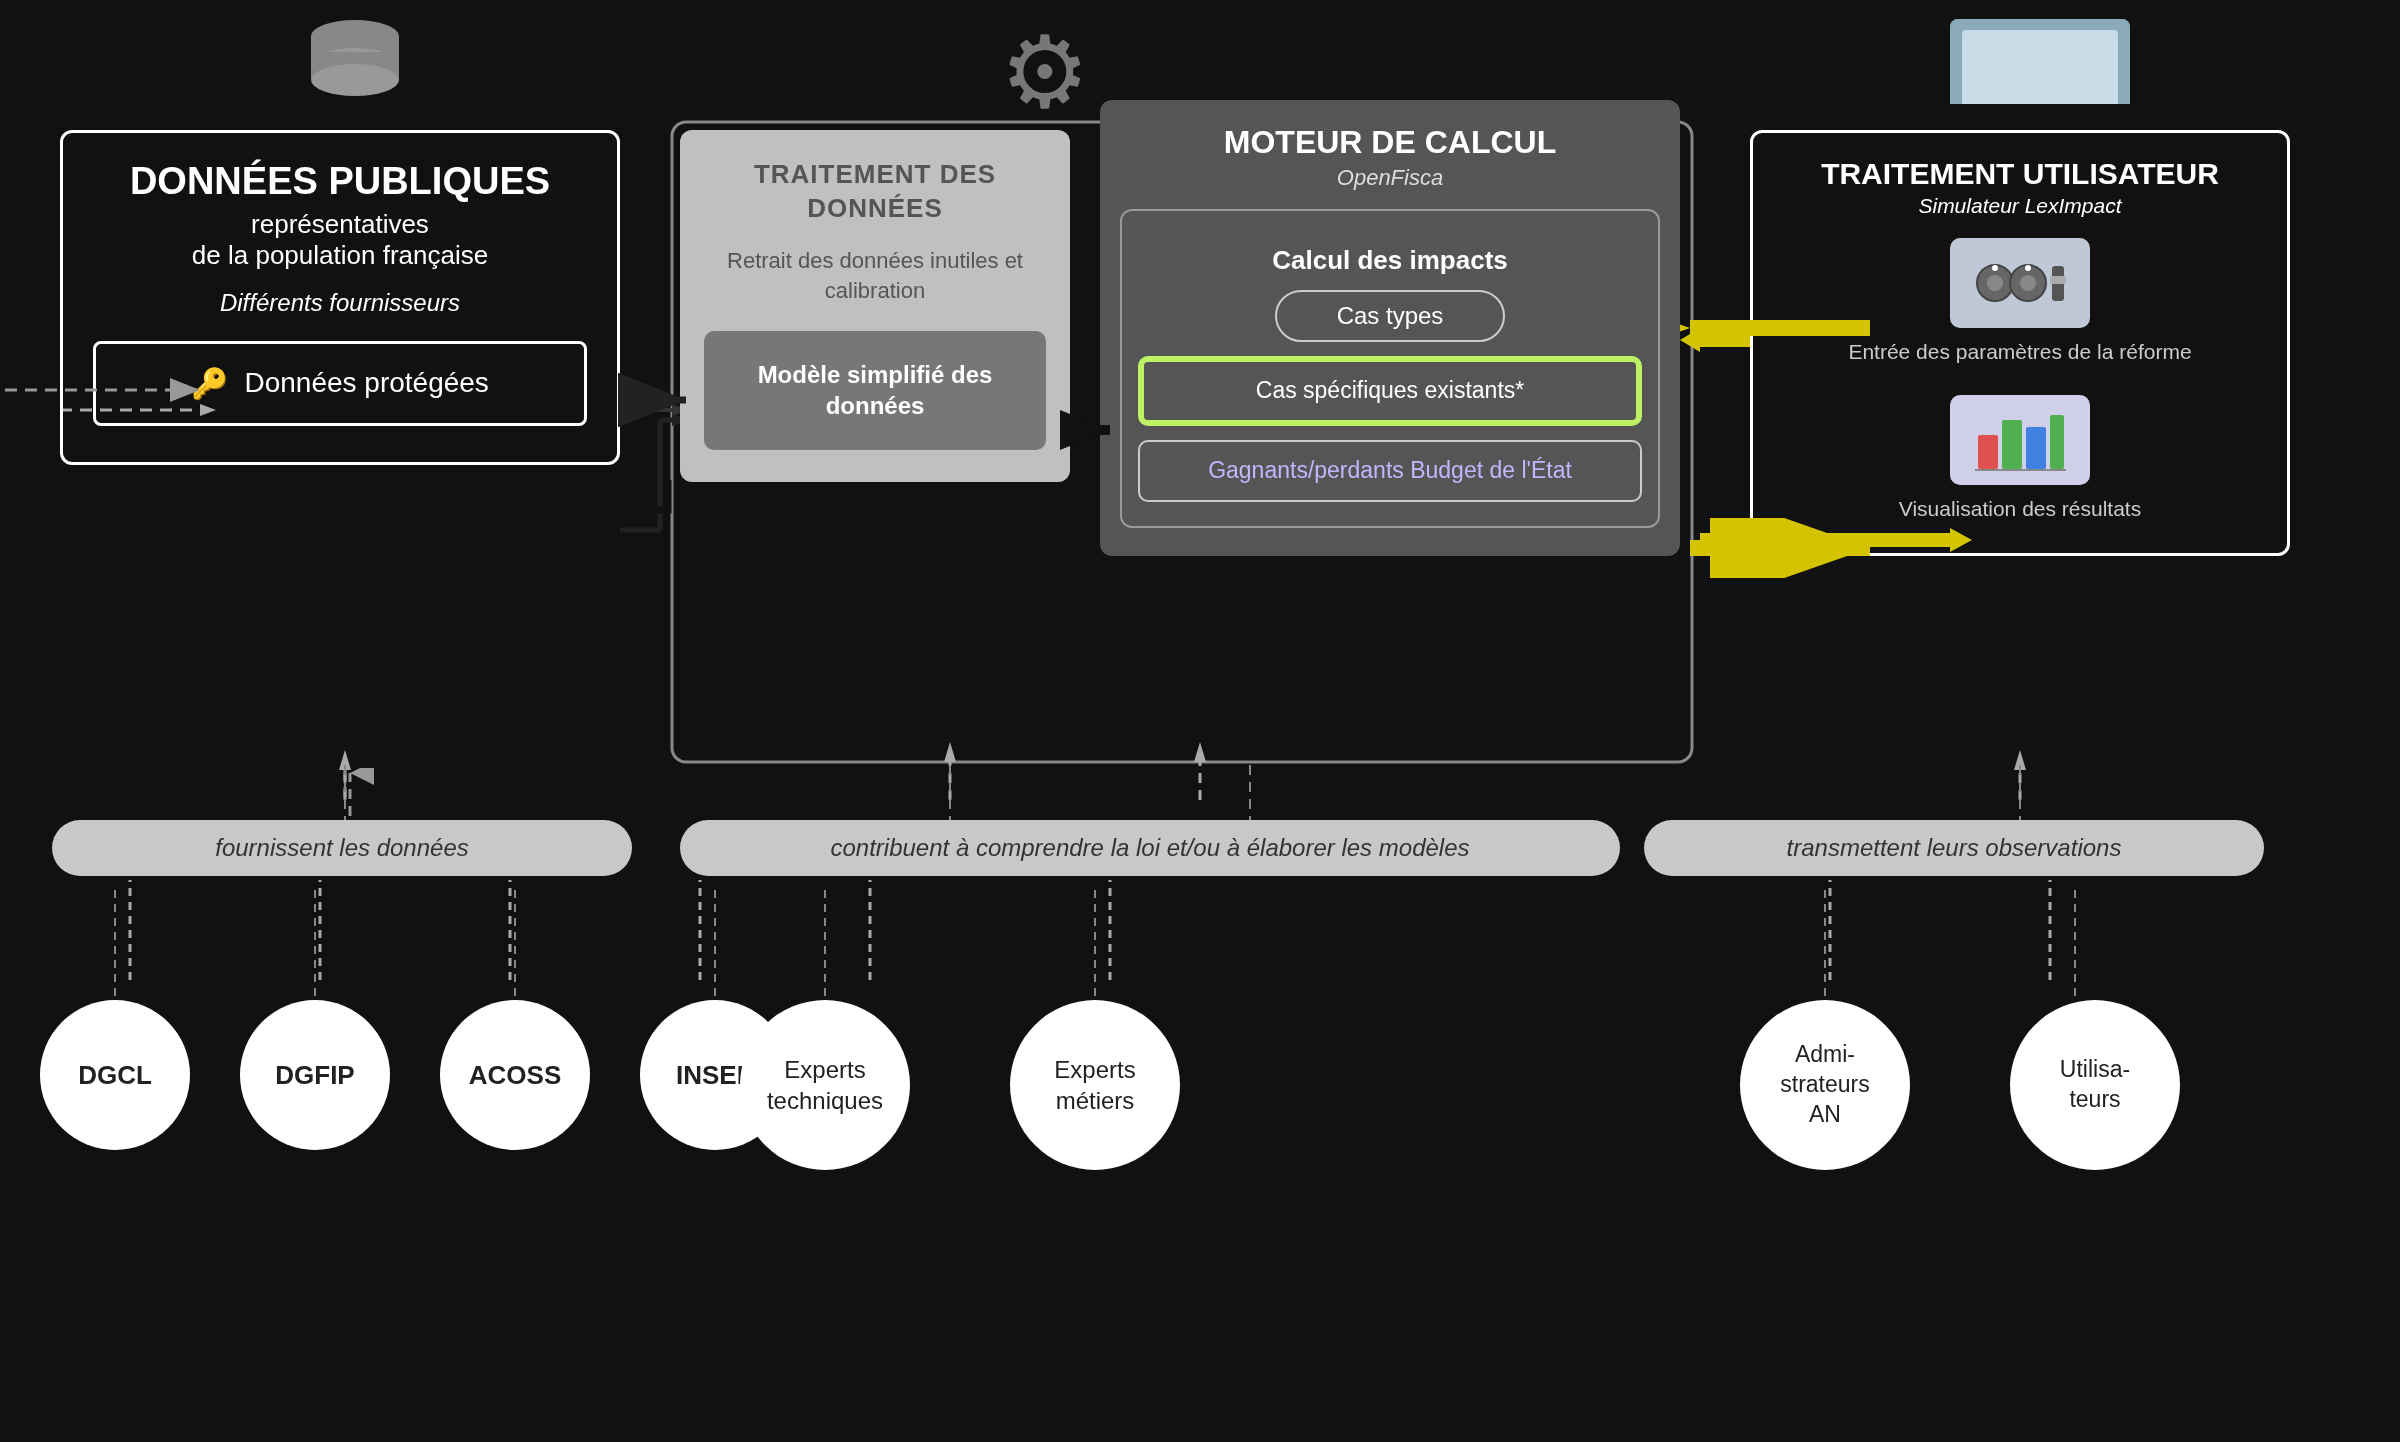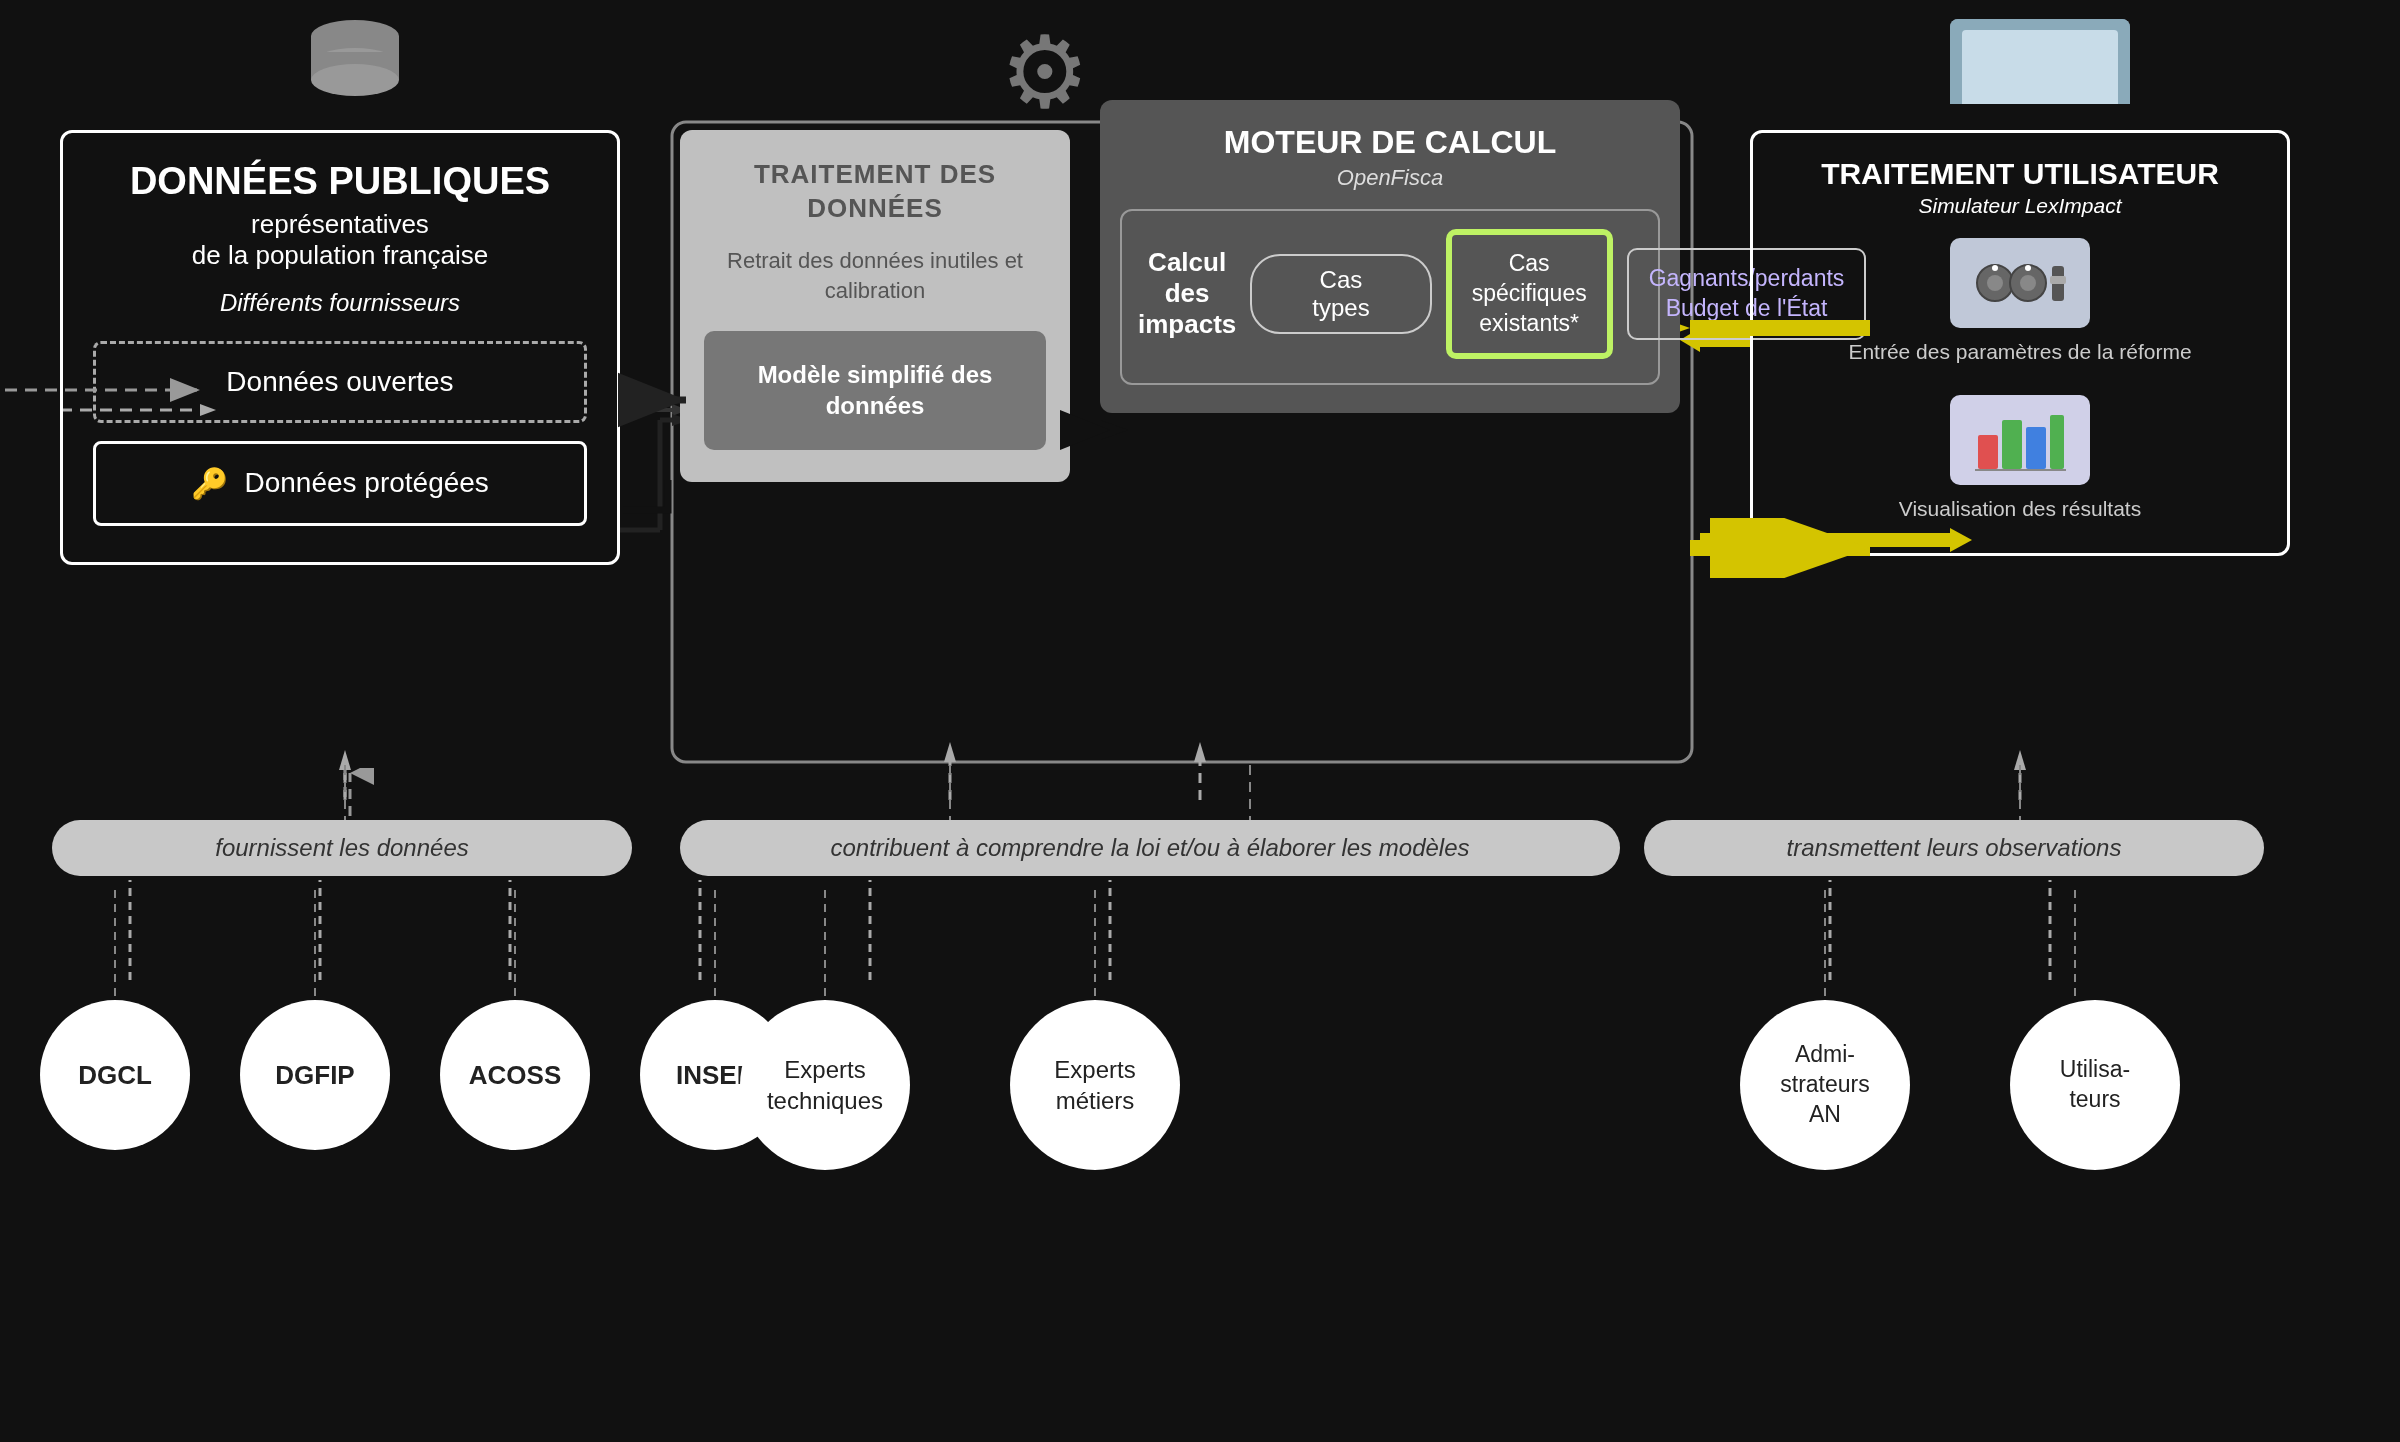--- a/index.html
+++ b/index.html
@@ -144,44 +144,41 @@
   </div>
 
   <div class="donnees-abs">
     <div style="font-size:38px;font-weight:900;color:#fff;text-align:center;line-height:1.1;">DONNÉES PUBLIQUES</div>
     <div style="font-size:26px;color:#fff;text-align:center;margin-top:6px;">
       <span>représentatives</span><br>
       <span>de la population française</span>
     </div>
     <div style="font-size:24px;color:#fff;text-align:center;font-style:italic;margin-top:18px;margin-bottom:24px;">Différents fournisseurs</div>
 
-    <div style="border:3px dashed #aaa;border-radius:8px;padding:22px 24px;text-align:center;font-size:28px;color:#fff;margin-bottom:18px;">
-      <span>Données ouvertes</span>
-    </div>
     <div style="border:3px solid #fff;border-radius:8px;padding:22px 24px;display:flex;align-items:center;justify-content:center;gap:16px;font-size:28px;color:#fff;">
       <span style="color:#cc3333;font-size:30px;">🔑</span>
       <span>Données protégées</span>
     </div>
   </div>
 
   <div style="position:absolute;left:1000px;top:14px;font-size:100px;color:#777;">⚙</div>
 
   <div class="traitement-abs">
     <div style="font-size:26px;font-weight:700;color:#555;text-align:center;letter-spacing:1px;line-height:1.3;margin-bottom:20px;">TRAITEMENT DES DONNÉES</div>
     <div style="font-size:22px;color:#555;text-align:center;margin-bottom:24px;line-height:1.4;">Retrait des données inutiles et calibration</div>
     <div style="background:#777;border-radius:10px;padding:28px 20px;text-align:center;font-size:24px;color:#fff;font-weight:600;line-height:1.3;">
       <span>Modèle simplifié des données</span>
     </div>
   </div>
 
   <div class="moteur-abs">
     <div style="font-size:32px;font-weight:900;color:#fff;text-align:center;margin-bottom:4px;">MOTEUR DE CALCUL</div>
     <div style="font-size:22px;color:#ddd;font-style:italic;text-align:center;margin-bottom:18px;">OpenFisca</div>
 
-    <div style="border:2px solid #999;border-radius:12px;padding:18px 16px 24px 16px;display:flex;align-items:center;gap:14px;">
+    <div style="border:2px solid #999;border-radius:12px;padding:34px 16px 24px 16px;display:flex;flex-direction:column;align-items:center;gap:14px;">
       <div style="font-size:26px;font-weight:700;color:#fff;text-align:center;">Calcul des impacts</div>
 
       <div style="border:2px solid #ccc;border-radius:30px;padding:10px 60px;font-size:24px;color:#fff;text-align:center;">
         <span>Cas types</span>
       </div>
 
       <div style="border:6px solid #bef264;border-radius:10px;padding:14px 20px;font-size:23px;color:#fff;text-align:center;width:100%;line-height:1.3;">
         <span>Cas spécifiques existants*</span>
       </div>
 

